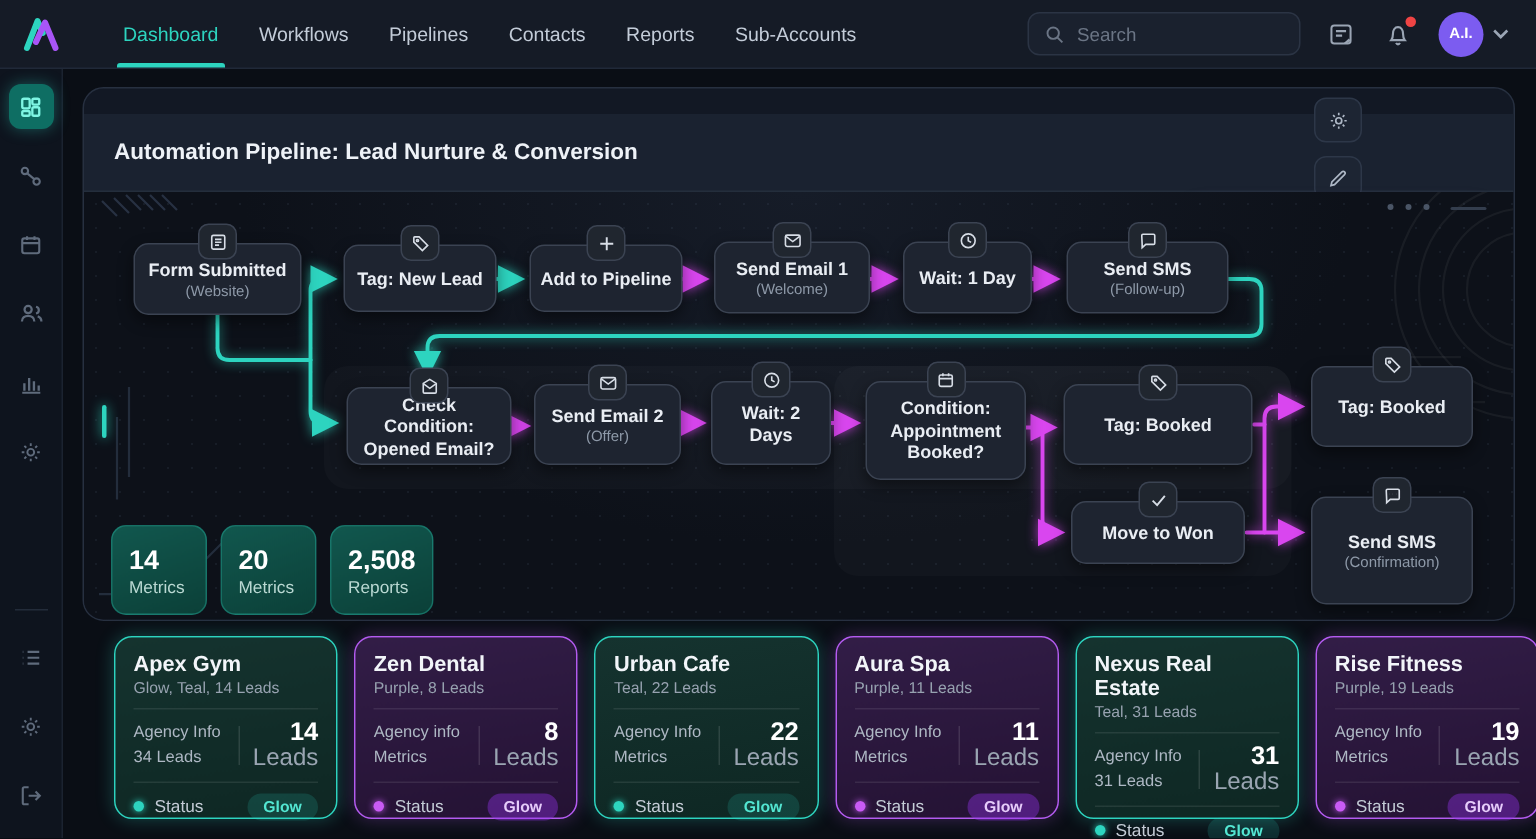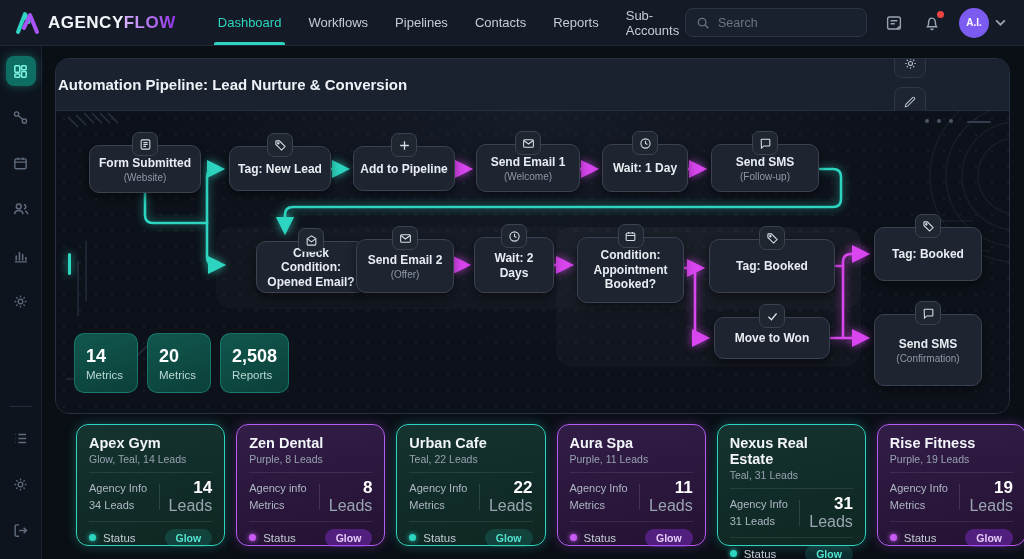--- a/index.html
+++ b/index.html
@@ -35,21 +35,21 @@
   .sb-icon { width:30px; height:30px; border-radius:8px; display:flex; align-items:center; justify-content:center; cursor:pointer; }
   .sb-icon svg { stroke:#5f6b7c; }
   .sb-icon.active { background:#0e6e63; box-shadow:0 0 10px rgba(45,212,191,.35); }
   .sb-icon.active svg { stroke:#7ef5e3; }
   .sb-spacer { flex:1; }
   .sb-divider { width:22px; border-top:1px solid #232c3a; }
 
   
   .panel { position:absolute; left:55px; top:58px; width:955px; height:356px; background:#121824;
            border:1px solid #273040; border-radius:14px; overflow:hidden; z-index:10; }
-  .panel-header { height:52px; background:#1a2230; border-bottom:1px solid #242e3c; display:flex; align-items:center; padding:0 2px; }
+  .panel-header { height:52px; background:#1a2230; border-bottom:1px solid #242e3c; display:flex; align-items:center; padding:0 20px;margin-top:17px; }
   .panel-title { font-size:15px; font-weight:bold; color:#eef2f7; }
   .ph-actions { margin-left:auto; display:flex; align-items:center; gap:9px;flex-direction:column; }
   .ph-btn { width:32px; height:30px; background:#1d2533; border:1px solid #2d3748; border-radius:8px;
             display:flex; align-items:center; justify-content:center; cursor:pointer; }
   .export-btn { display:flex; align-items:center; gap:8px; height:34px; padding:0 12px; background:#1f1530;
                 border:2px solid #c26df2; border-radius:10px; cursor:pointer;
                 box-shadow:0 0 14px 2px rgba(192,132,252,.5), inset 0 0 10px rgba(192,132,252,.15); }
   .export-label { font-size:12.5px; font-weight:bold; color:#f0e7fb; }
   .new-badge { background:#2dd4bf; color:#09332d; font-size:9px; font-weight:normal; padding:3px 7px; border-radius:8px; letter-spacing:.3px; }
 
@@ -119,21 +119,20 @@
 <body>
 
 <div class="app">
 
   <header class="topbar">
     <div class="logo">
       <svg width="26" height="24" viewBox="0 0 26 24">
         <path d="M4 21 L11 3 L14.5 11" fill="none" stroke="#2dd4bf" stroke-width="4" stroke-linecap="round" stroke-linejoin="round"></path>
         <path d="M10 17 L16 4 L23 21" fill="none" stroke="#a855f7" stroke-width="4" stroke-linecap="round" stroke-linejoin="round"></path>
       </svg>
-      <div class="logo-text"><span>AGENCY</span><span class="flow">FLOW</span></div>
     </div>
     <nav class="nav">
       <span class="nav-item active">Dashboard</span>
       <span class="nav-item">Workflows</span>
       <span class="nav-item">Pipelines</span>
       <span class="nav-item">Contacts</span>
       <span class="nav-item">Reports</span>
       <span class="nav-item">Sub-Accounts</span>
     </nav>
     <div class="topbar-right">
@@ -366,21 +365,21 @@
       <div class="node" style="left:655px; top:33px; width:108px; height:48px;">
         <span class="node-icon">
             <svg width="13" height="13" viewBox="0 0 24 24" fill="none" stroke-width="2">
               <path d="M4 5.5 C4 4.7 4.7 4 5.5 4 H18.5 C19.3 4 20 4.7 20 5.5 V15 C20 15.8 19.3 16.5 18.5 16.5 H9 L4.5 20.5 V16.5 Z"></path>
             </svg>
           </span>
         <span class="node-label">Send SMS</span>
         <span class="node-sub">(Follow-up)</span>
       </div>
 
-      <div class="node" style="left:175px; top:130px; width:110px; height:52px;margin-left:25px;">
+      <div class="node" style="left:175px; top:130px; width:110px; height:52px;">
         <span class="node-icon">
             <svg width="13" height="13" viewBox="0 0 24 24" fill="none" stroke-width="2">
               <path d="M4 8.5 L12 3.5 L20 8.5 V19 C20 19.8 19.3 20.5 18.5 20.5 H5.5 C4.7 20.5 4 19.8 4 19 Z"></path>
               <path d="M4.5 9 L12 14.5 L19.5 9"></path>
             </svg>
           </span>
         <span class="node-label">Check Condition: Opened Email?</span>
       </div>
       <div class="node" style="left:300px; top:128px; width:98px; height:54px;">
         <span class="node-icon">

